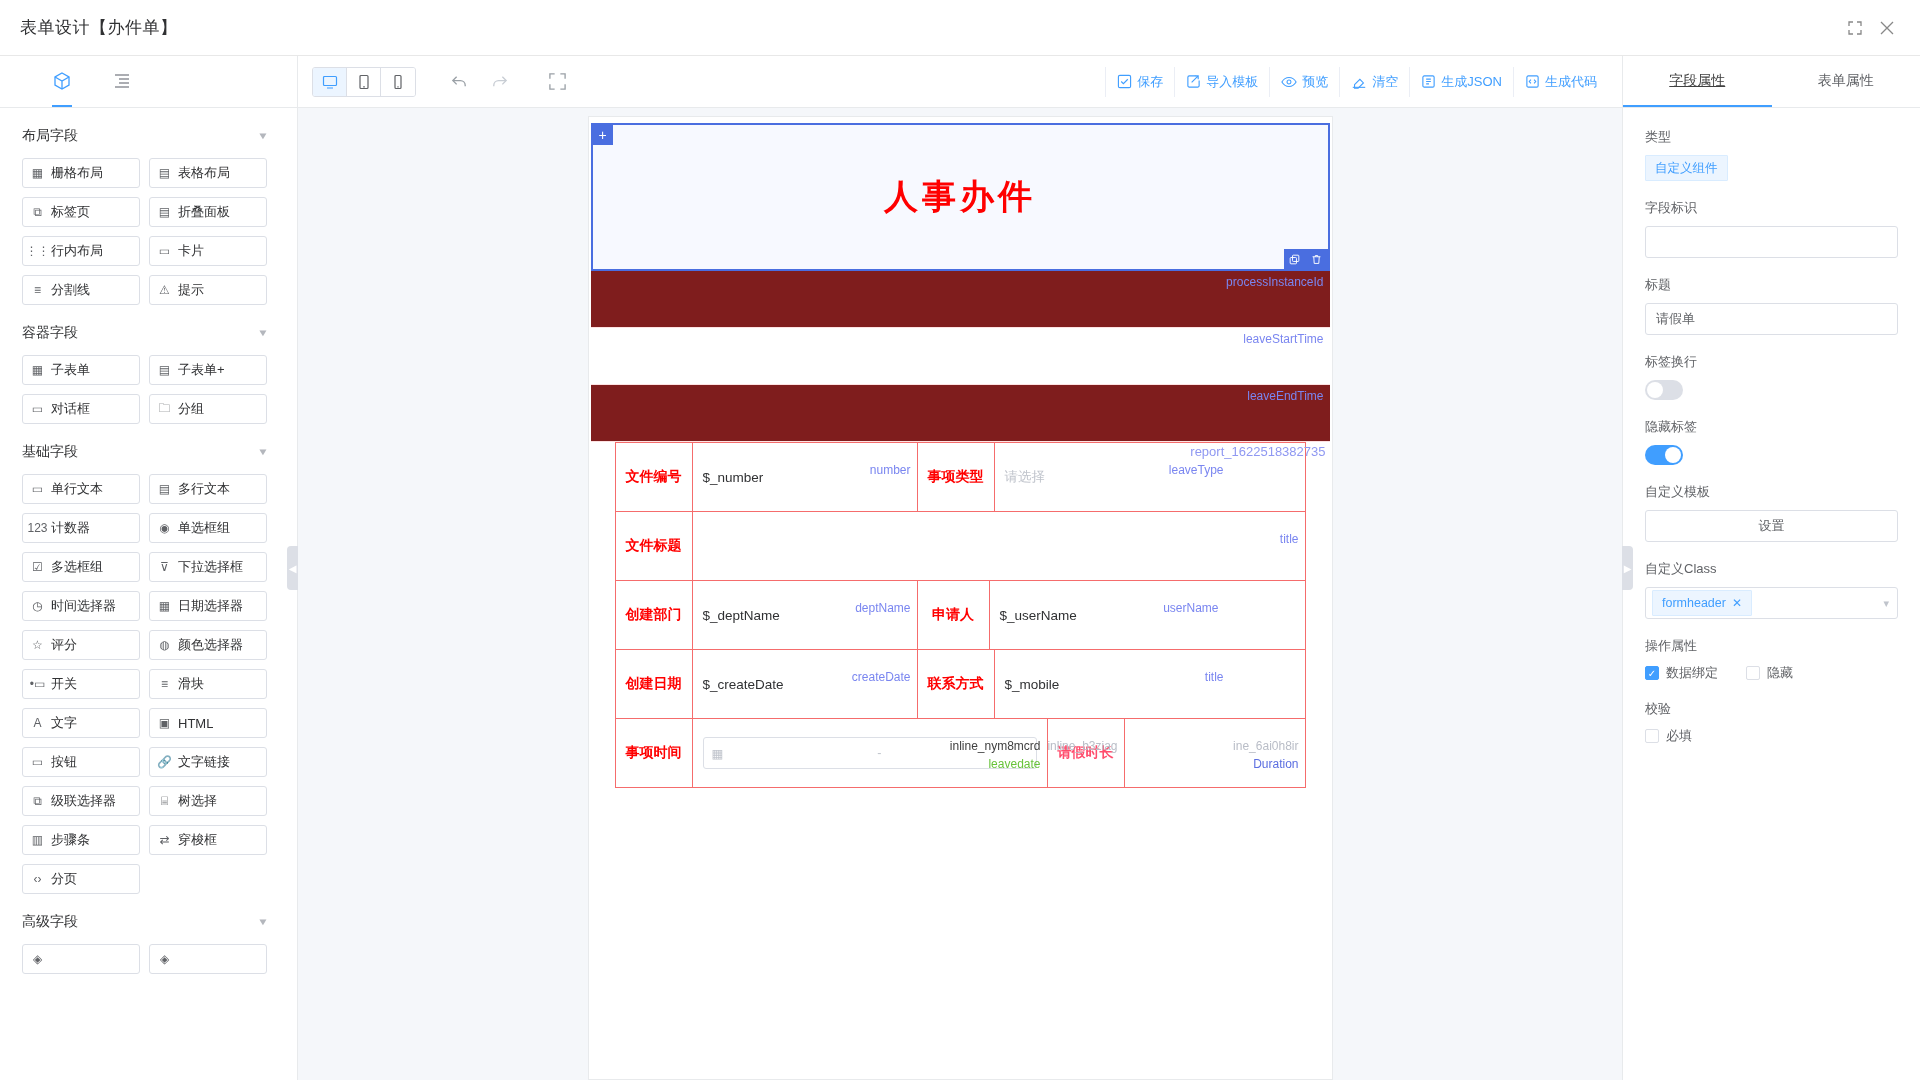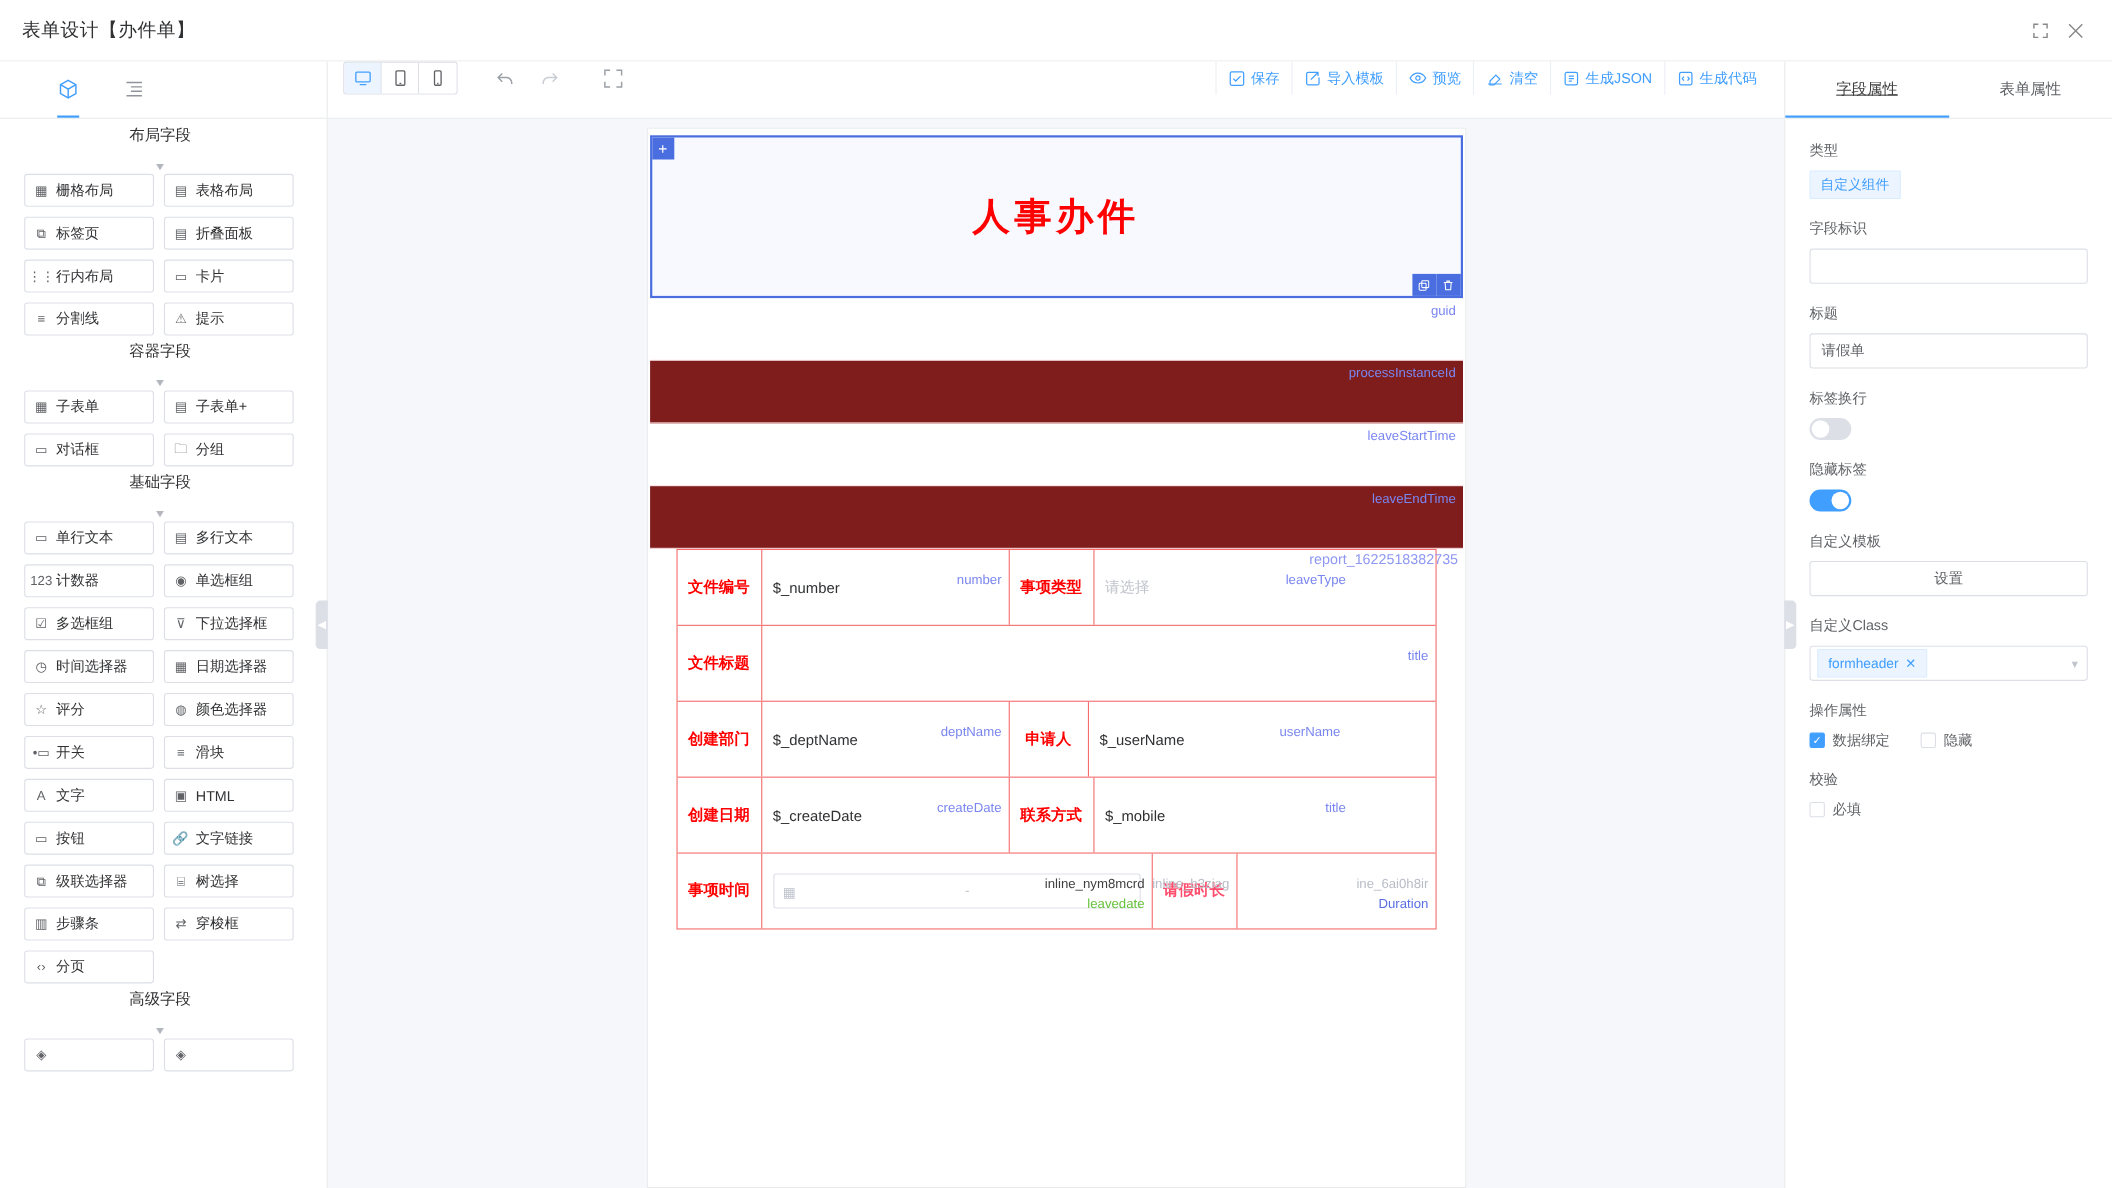--- a/index.html
+++ b/index.html
@@ -54,21 +54,21 @@
     color: #909399; cursor: pointer;
     border-bottom: 2px solid transparent;
   }
   .left-tab.active { color: #409eff; border-bottom-color: #409eff; }
   .left-scroll { flex: 1; overflow: hidden; padding: 0 0 10px 0; }
 
   .group-head {
     display: flex; align-items: center;
     height: 44px; padding: 0 28px 0 22px;
     font-size: 14px; color: #303133;
-    cursor: pointer; margin-top: 6px; flex-direction: column;
+    cursor: pointer; margin-top: 6px;
   }
   .group-head .ghname { flex: 1; }
   .group-head .chev { color: #b4b7bd; font-size: 12px; transform: scaleY(.8); }
 
   .fields { display: flex; flex-wrap: wrap; gap: 9px 9px; padding: 0 22px; }
   .field-item {
     width: 118px; height: 30px;
     border: 1px solid #dcdfe6; border-radius: 3px;
     background: #fff;
     display: flex; align-items: center;
@@ -85,21 +85,21 @@
     background: #dcdfe6; border-radius: 4px 0 0 4px;
     display: flex; align-items: center; justify-content: center;
     color: #fff; font-size: 10px; cursor: pointer; z-index: 5;
   }
 
   
   .center { flex: 1; display: flex; flex-direction: column; min-width: 0; background: #fff; }
   .toolbar {
     height: 52px; flex: 0 0 52px;
     border-bottom: 1px solid #e8eaec;
-    display: flex; 
+    display: flex; align-items: center;
     padding: 0 14px;
   }
   .seg { display: flex; border: 1px solid #dcdfe6; border-radius: 3px; overflow: hidden; height: 30px; }
   .seg-btn {
     width: 34px; height: 28px; display: flex; align-items: center; justify-content: center;
     background: #fff; color: #606266; cursor: pointer; border-right: 1px solid #dcdfe6;
   }
   .seg-btn:last-child { border-right: none; }
   .seg-btn.active { background: #ecf5ff; color: #409eff; }
   .tb-icon-btn {
@@ -576,23 +576,20 @@
                   </svg>
               </div>
               <div class="act">
                 <svg width="11" height="11" viewBox="0 0 14 14" fill="none" stroke="currentColor" stroke-width="1.2">
                     <path d="M2 3.5h10M5.5 3.5V2h3v1.5M3.5 3.5l.6 8.5h5.8l.6-8.5"></path>
                   </svg>
               </div>
             </div>
           </div>
 
-          <div class="ghost-row">
-            <span class="gtag">guid</span>
-          </div>
           <div class="ghost-row alt">
             <span class="gtag">processInstanceId</span>
           </div>
           <div class="ghost-row">
             <span class="gtag">leaveStartTime</span>
           </div>
           <div class="ghost-row alt">
             <span class="gtag">leaveEndTime</span>
           </div>
 

